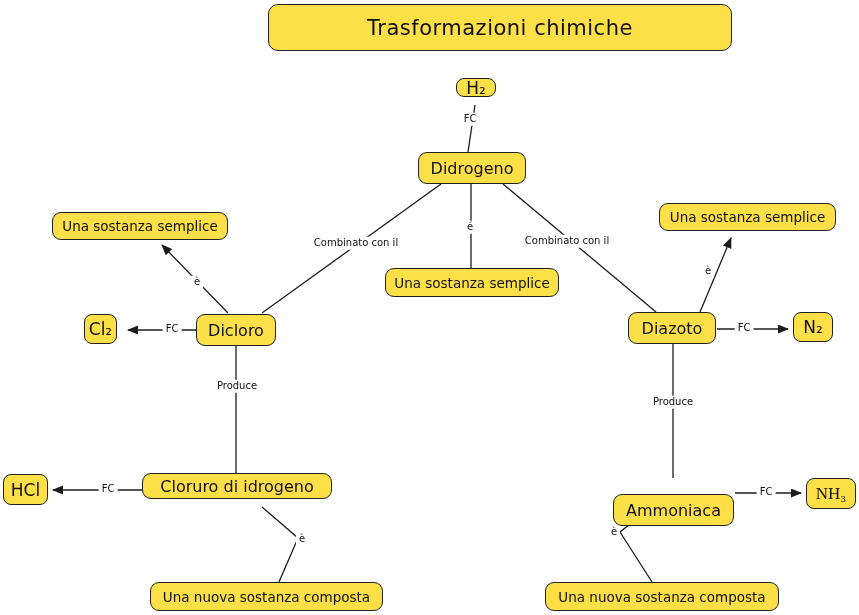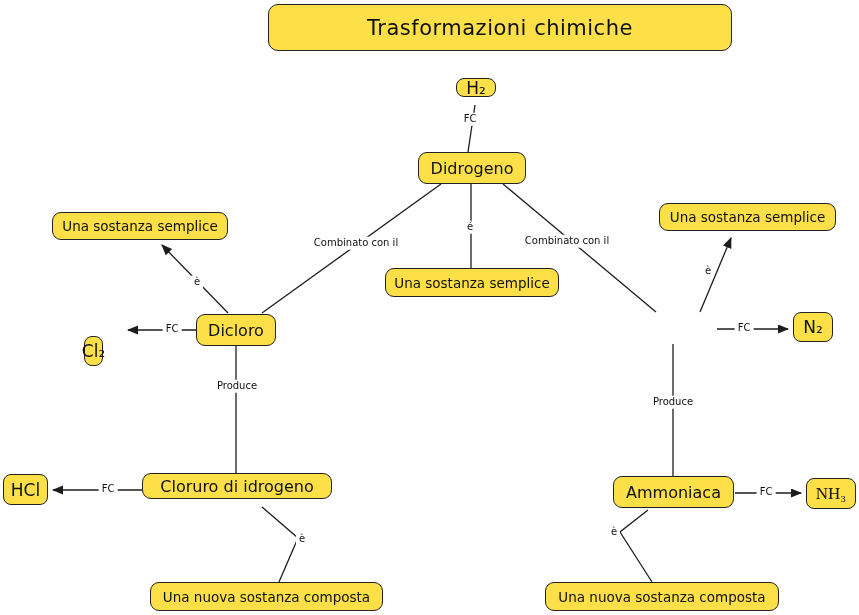--- a/index.html
+++ b/index.html
@@ -48,32 +48,33 @@
       <line x1="142" y1="490" x2="53" y2="490" marker-end="url(#arrow)"></line>
       <line x1="735" y1="493" x2="801" y2="493" marker-end="url(#arrow)"></line>
       <polyline points="262,507 298,538 279,582"></polyline>
       <polyline points="648,510 620,532 652,582"></polyline>
     </g>
   </svg>
 
   <div class="node title-node" style="left:268px; top:4px; width:464px; height:47px;">Trasformazioni chimiche</div>
 
   <div class="node formula" style="left:456px; top:78px; width:40px; height:19px;">H₂</div>
-  <div class="node formula" style="left:84px; top:314px; width:19px; height:30px;margin-top:22px;">Cl₂</div>
+  <div class="node formula" style="left:84px; top:314px; width:33px; height:30px;">Cl₂</div>
   <div class="node formula" style="left:793px; top:312px; width:40px; height:30px;">N₂</div>
   <div class="node formula" style="left:3px; top:474px; width:45px; height:31px;">HCl</div>
   <div class="node formula" style="left:806px; top:478px; width:50px; height:31px;font-family:Liberation Serif, serif;">NH₃</div>
 
   <div class="node med" style="left:418px; top:152px; width:108px; height:32px;">Didrogeno</div>
   <div class="node small" style="left:52px; top:212px; width:176px; height:28px;">Una sostanza semplice</div>
   <div class="node small" style="left:385px; top:268px; width:174px; height:29px;">Una sostanza semplice</div>
   <div class="node small" style="left:659px; top:203px; width:177px; height:28px;">Una sostanza semplice</div>
   <div class="node med" style="left:196px; top:314px; width:80px; height:32px;">Dicloro</div>
+  <div class="node med" style="left:628px; top:312px; width:88px; height:32px;">Diazoto</div>
   <div class="node med" style="left:142px; top:473px; width:190px; height:26px;">Cloruro di idrogeno</div>
-  <div class="node med" style="left:613px; top:476px; width:121px; height:32px;">Ammoniaca</div>
+  <div class="node med" style="left:613px; top:494px; width:121px; height:32px;">Ammoniaca</div>
   <div class="node small" style="left:150px; top:582px; width:233px; height:29px;">Una nuova sostanza composta</div>
   <div class="node small" style="left:545px; top:582px; width:234px; height:29px;">Una nuova sostanza composta</div>
 
   <div class="link-label" style="left:470px; top:119px;">FC</div>
   <div class="link-label" style="left:356px; top:243px;">Combinato con il</div>
   <div class="link-label" style="left:470px; top:227px;">é</div>
   <div class="link-label" style="left:567px; top:241px;">Combinato con il</div>
   <div class="link-label" style="left:197px; top:282px;">è</div>
   <div class="link-label" style="left:708px; top:271px;">è</div>
   <div class="link-label" style="left:172px; top:329px;">FC</div>

